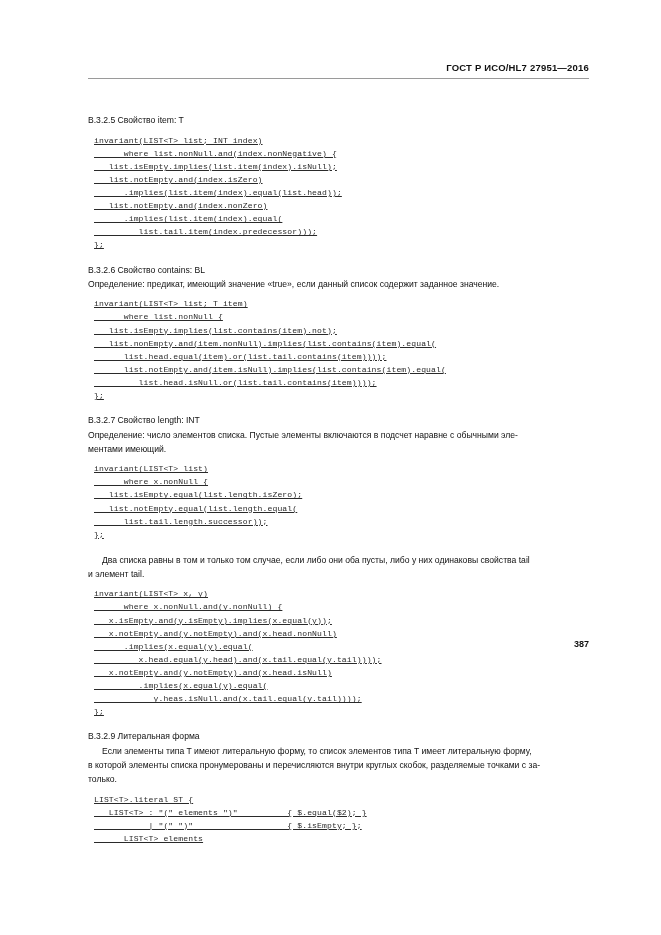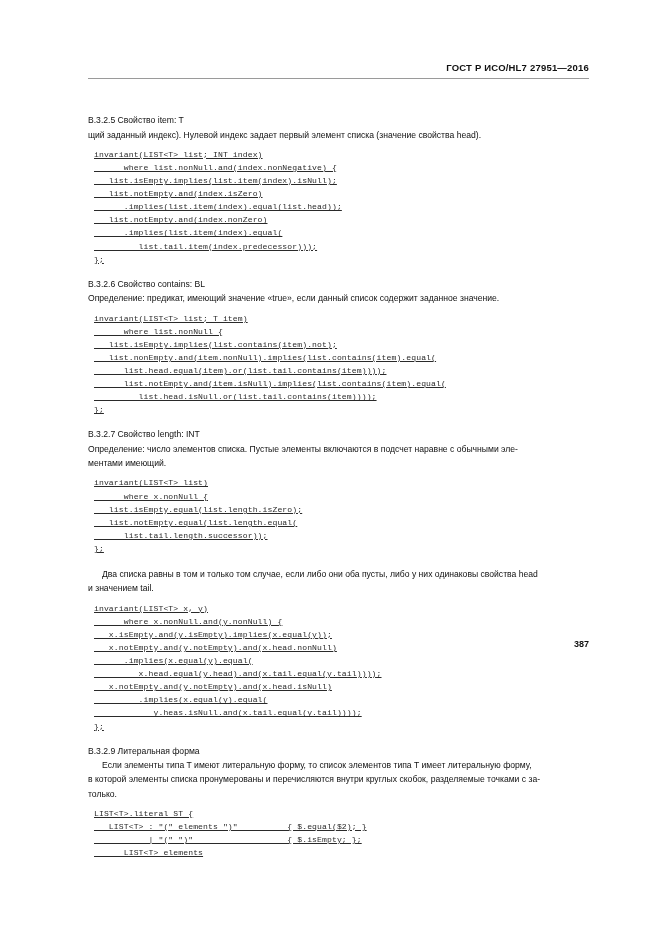--- a/index.html
+++ b/index.html
@@ -91,21 +91,20 @@
 
 <div class="page">
 
   <div class="header">ГОСТ Р ИСО/HL7 27951—2016</div>
   <div class="header-rule"></div>
 
   <div class="content">
 
     <div>
       <p class="sec-title">В.3.2.5 Свойство item: T</p>
-      <p class="para">щий заданный индекс). Нулевой индекс задает первый элемент списка (значение свойства head).</p>
       <pre class="code">invariant(LIST&lt;T&gt; list; INT index)
       where list.nonNull.and(index.nonNegative) {
    list.isEmpty.implies(list.item(index).isNull);
    list.notEmpty.and(index.isZero)
       .implies(list.item(index).equal(list.head));
    list.notEmpty.and(index.nonZero)
       .implies(list.item(index).equal(
          list.tail.item(index.predecessor)));
 };</pre>
     </div>
@@ -135,22 +134,22 @@
       where x.nonNull {
    list.isEmpty.equal(list.length.isZero);
    list.notEmpty.equal(list.length.equal(
       list.tail.length.successor));
 };</pre>
     </div>
 
     <div class="block-gap"></div>
 
     <div>
-      <p class="para indent">Два списка равны в том и только том случае, если либо они оба пусты, либо у них одинаковы свойства head</p>
-      <p class="para">и значением tail.</p>
+      <p class="para indent">Два списка равны в том и только том случае, если либо они оба пусты, либо у них одинаковы свойства tail</p>
+      <p class="para">и элемент tail.</p>
       <pre class="code">invariant(LIST&lt;T&gt; x, y)
       where x.nonNull.and(y.nonNull) {
    x.isEmpty.and(y.isEmpty).implies(x.equal(y));
    x.notEmpty.and(y.notEmpty).and(x.head.nonNull)
       .implies(x.equal(y).equal(
          x.head.equal(y.head).and(x.tail.equal(y.tail))));
    x.notEmpty.and(y.notEmpty).and(x.head.isNull)
          .implies(x.equal(y).equal(
             y.heas.isNull.and(x.tail.equal(y.tail))));
 };</pre>

